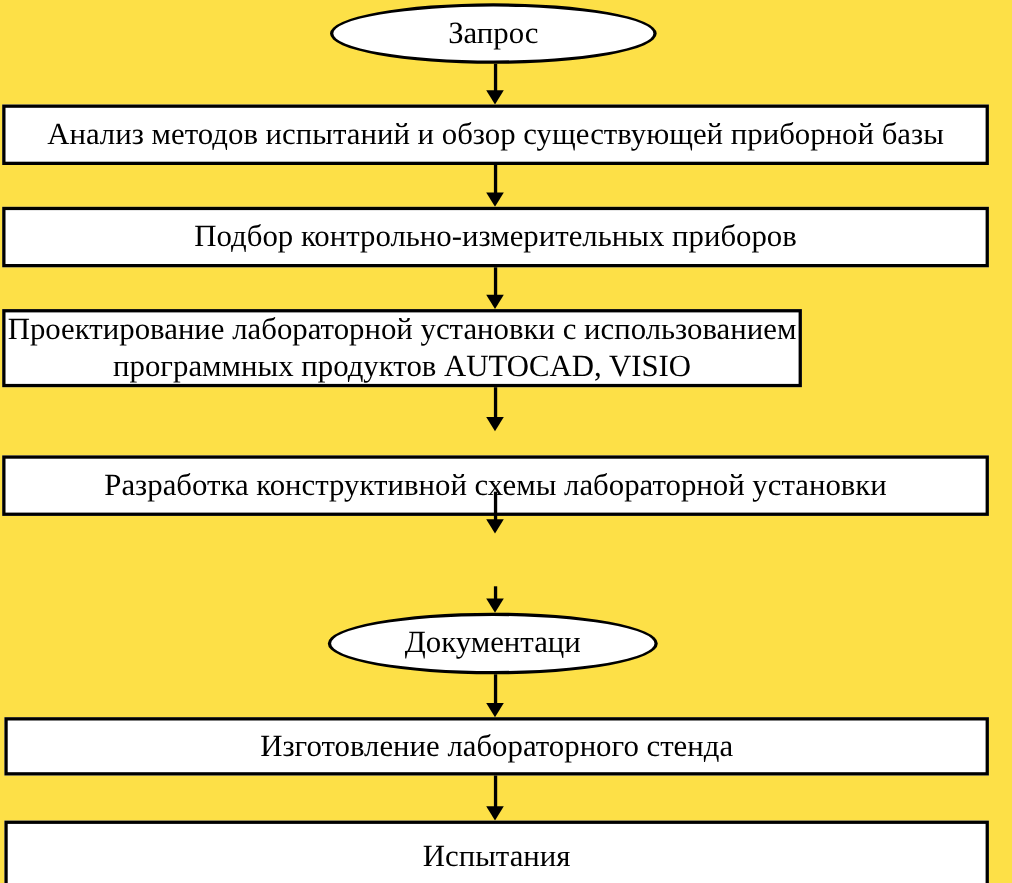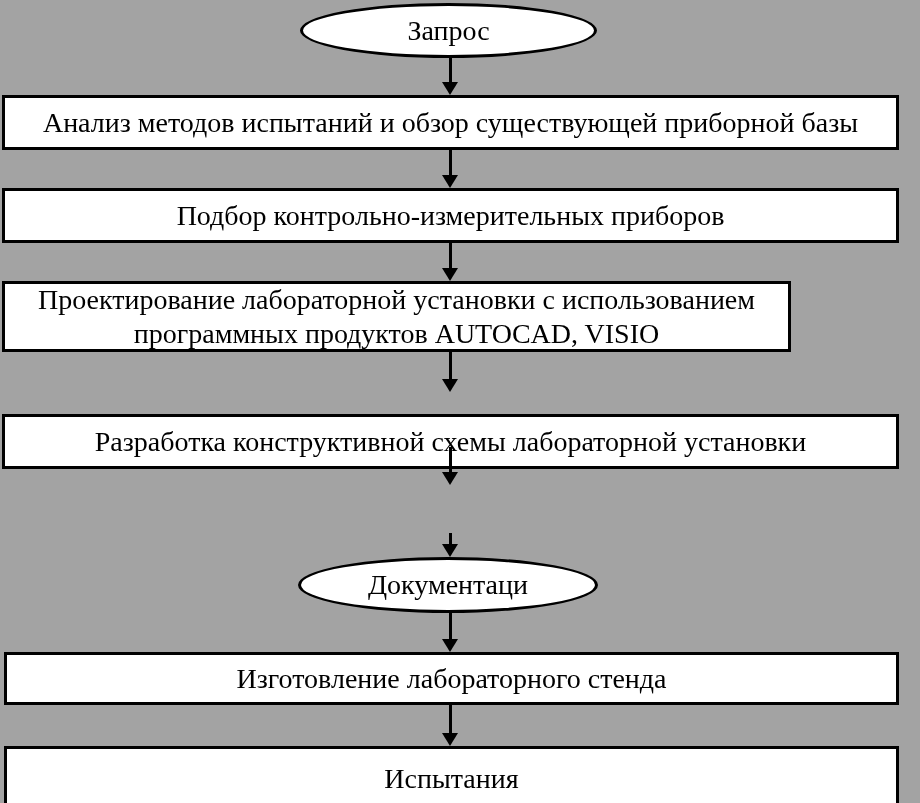--- a/index.html
+++ b/index.html
@@ -1,20 +1,20 @@
 <!DOCTYPE html>
 <html><head>
 <meta charset="utf-8">
 <style>
   html, body { margin: 0; padding: 0; background: #ffffff; }
   .canvas {
     position: relative;
     width: 920px;
     height: 803px;
-    background: #a3a3a3;
+    background: #fde047;
     color: #000000;
     font-family: "Liberation Serif", "DejaVu Serif", serif;
     overflow: hidden;
   }
   .node {
     position: absolute;
     box-sizing: border-box;
     border: 3px solid #000000;
     background: #ffffff;
     display: flex;
@@ -25,21 +25,21 @@
     line-height: 1.18;
   }
   .ellipse { border-radius: 50%; }
   .nowrap { white-space: nowrap; }
   .wrapbox span { display: inline-block; max-width: 780px; }
 
   
   .e1 { left: 300px; top: 3px;   width: 297px; height: 55px; }
   .b1 { left: 2px;   top: 95px;  width: 897px; height: 55px; }
   .b2 { left: 2px;   top: 188px; width: 897px; height: 55px; }
-  .b3 { left: 2px;   top: 281px; width: 789px; height: 71px; }
+  .b3 { left: 2px;   top: 281px; width: 727px; height: 71px; }
   .b4 { left: 2px;   top: 392px; width: 897px; height: 55px; margin-top: 22px; }
   .b5 { left: 19px;  top: 485px; width: 897px; height: 48px; }
   .e2 { left: 298px; top: 557px; width: 300px; height: 56px; }
   .b6 { left: 4px;   top: 652px; width: 895px; height: 53px; }
   .b7 { left: 4px;   top: 746px; width: 895px; height: 66px; }
 
   
   .arrow { position: absolute; left: 442px; width: 16px; }
   .arrow .stem {
     position: absolute; left: 6.5px; top: 0; bottom: 10px;

